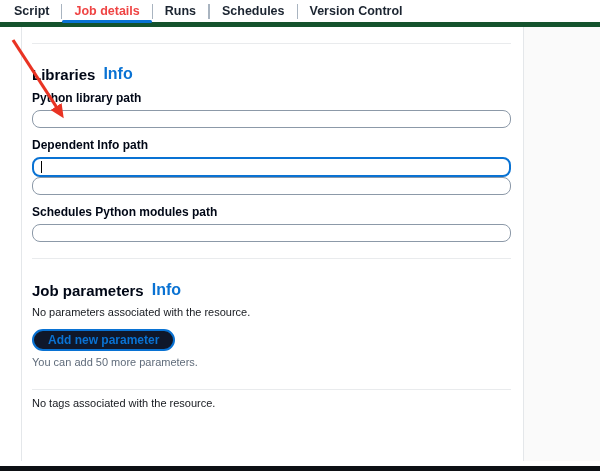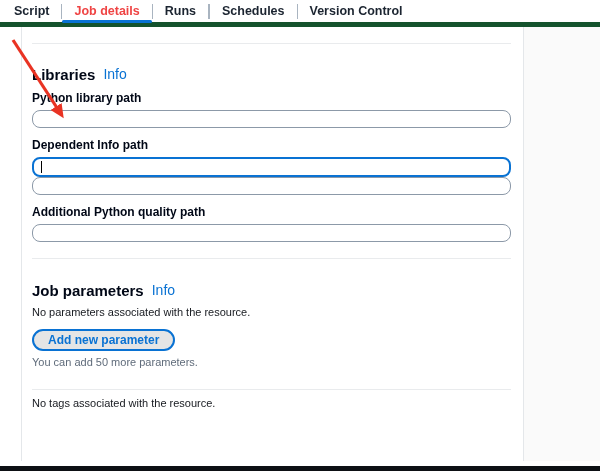--- a/index.html
+++ b/index.html
@@ -26,37 +26,37 @@
 
   .divider { border-top:1px solid #e9ebed; }
   .div-top { margin-top:16px; }
   .div-mid { margin-top:16px; }
   .div-tags { margin-top:20px; }
 
   .section-h { font-size:15px; line-height:16px; font-weight:bold; color:#000716; }
   .h-libraries { margin-top:22px; }
   .h-params { margin-top:23px; }
   .h-tags { margin-top:19px; }
-  .info-link { font-size:14px; font-weight:normal; color:#0972d3; margin-left:8px;
+  .info-link { font-size:16px; font-weight:bold; color:#0972d3; margin-left:8px;
                text-decoration:none; cursor:pointer; vertical-align:1px; }
 
   .fld-label { display:block; font-size:12px; line-height:13px; font-weight:bold;
                color:#000716; margin:11px 0 5px; }
   .fld-label.first { margin-top:9px; }
   .text-input { width:100%; height:18px; border:1px solid #8c99a8; border-radius:8px;
                 background:#fff; position:relative; }
   .text-input.focused { height:20px; border:2px solid #0972d3; }
   .caret { position:absolute; left:7px; top:2px; width:1px; height:12px; background:#000; }
 
   .body-text { font-size:11px; line-height:15px; color:#16191f; margin-top:6px; }
   .hint-text { font-size:11px; line-height:13px; color:#5f6b7a; margin-top:5px; }
 
   .pill-btn { display:inline-block; margin-top:9px; height:22px; line-height:18px;
               padding:0 14px; border:2px solid #0972d3; border-radius:16px;
-              background:#e5e5e5; color:#0972d3; font-size:12px; font-weight:bold;
+              background:#0f172a; color:#0972d3; font-size:12px; font-weight:bold;
               font-family:"Liberation Sans", sans-serif; cursor:pointer; }
 
   .black-bar { position:absolute; left:0; top:439px; width:600px; height:5px; background:#0d1014; }
 
   .annotation { position:absolute; left:0; top:0; width:600px; height:474px;
                 pointer-events:none; z-index:50; }
 </style>
 </head>
 <body>
 
@@ -89,21 +89,21 @@
       <label class="fld-label first">Python library path</label>
       <div class="text-input"></div>
 
       <label class="fld-label">Dependent Info path</label>
       <div class="text-input focused">
         <span class="caret"></span>
       </div>
 
       <div class="text-input"></div>
 
-      <label class="fld-label">Additional Python quality path</label>
+      <label class="fld-label">Schedules Python modules path</label>
       <div class="text-input"></div>
 
       <div class="divider div-mid"></div>
 
       
       <div class="section-h h-params">
         <span>Job parameters</span><a class="info-link">Info</a>
       </div>
       <div class="body-text">No parameters associated with the resource.</div>
       <button class="pill-btn">Add new parameter</button>

